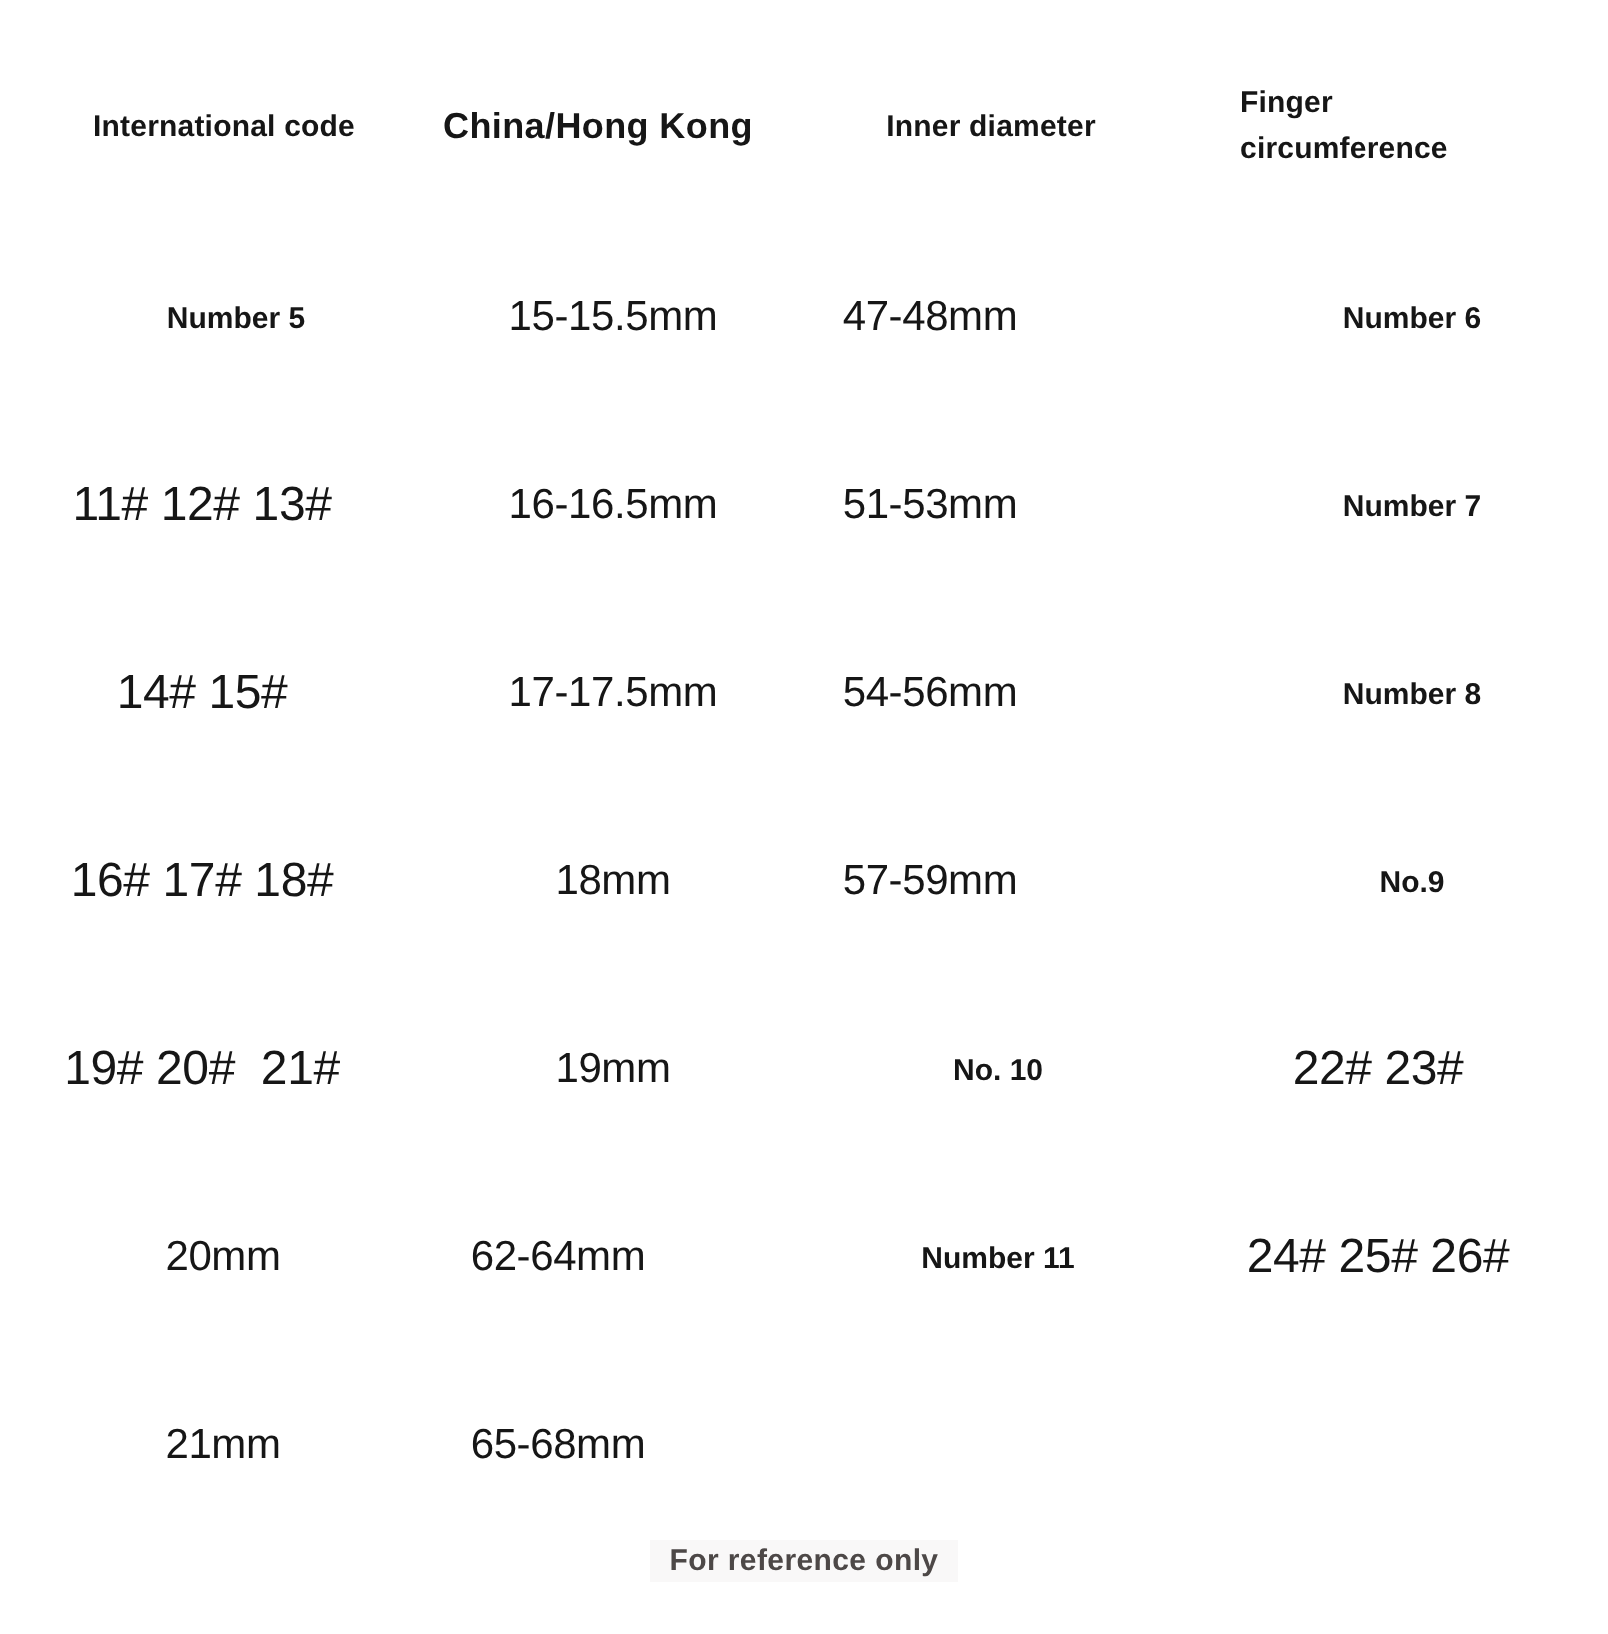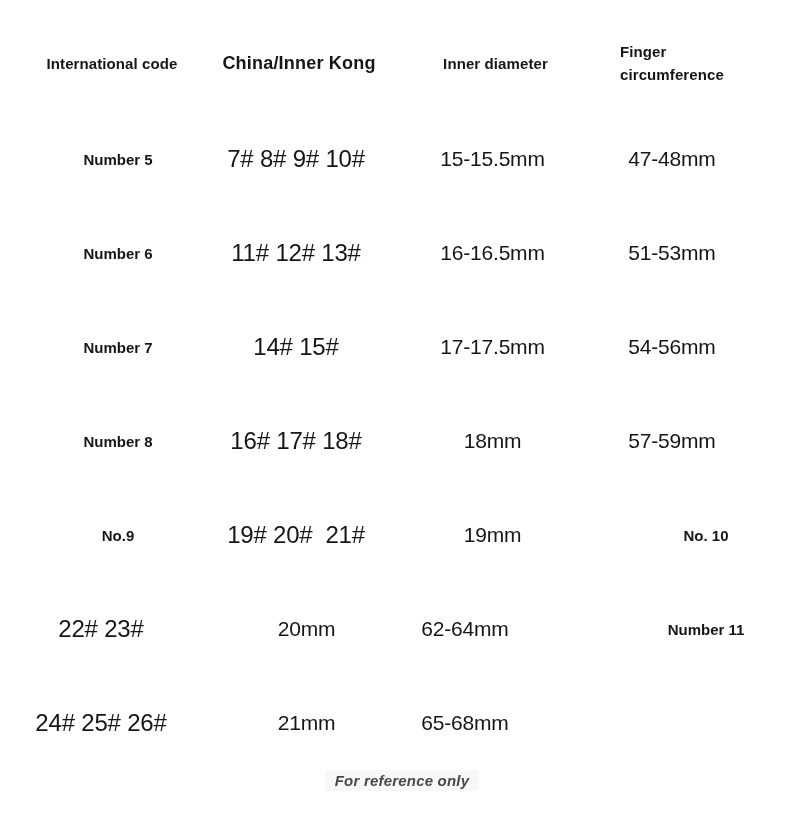--- a/index.html
+++ b/index.html
@@ -56,45 +56,43 @@
   .c3 { padding-left: 2px; font-size: 21px; letter-spacing: -0.2px; margin-left: 13px; }
   .c4 { padding-right: 40px; font-size: 21px; letter-spacing: -0.2px; }
   .hdr.c1 { padding-left: 16px; }
   .footer {
     position: absolute;
     left: 0;
     top: 770px;
     width: 100%;
     display: flex;
     justify-content: center;
-    font-style: italic;
   }
   .footer-note {
     display: inline-block;
     font-weight: bold;
     font-size: 15px;
     letter-spacing: 0.2px;
     color: #4d4847;
     background: #f9f8f8;
     padding: 2px 10px;
   }
 </style>
 </head>
 <body>
 
 <div class="sheet">
   <div class="grid">
 
     <div class="cell hdr c1">International code</div>
-    <div class="cell hdr hdr-col2">China/Inner Kong</div>
+    <div class="cell hdr hdr-col2">China/Hong Kong</div>
     <div class="cell hdr hdr-col3">Inner diameter</div>
     <div class="cell hdr hdr-col4">Finger circumference</div>
 
     <div class="cell c1">Number 5</div>
-    <div class="cell c2">7# 8# 9# 10#</div>
     <div class="cell c3">15-15.5mm</div>
     <div class="cell c4">47-48mm</div>
 
     <div class="cell c1">Number 6</div>
     <div class="cell c2">11# 12# 13#</div>
     <div class="cell c3">16-16.5mm</div>
     <div class="cell c4">51-53mm</div>
 
     <div class="cell c1">Number 7</div>
     <div class="cell c2">14# 15#</div>

